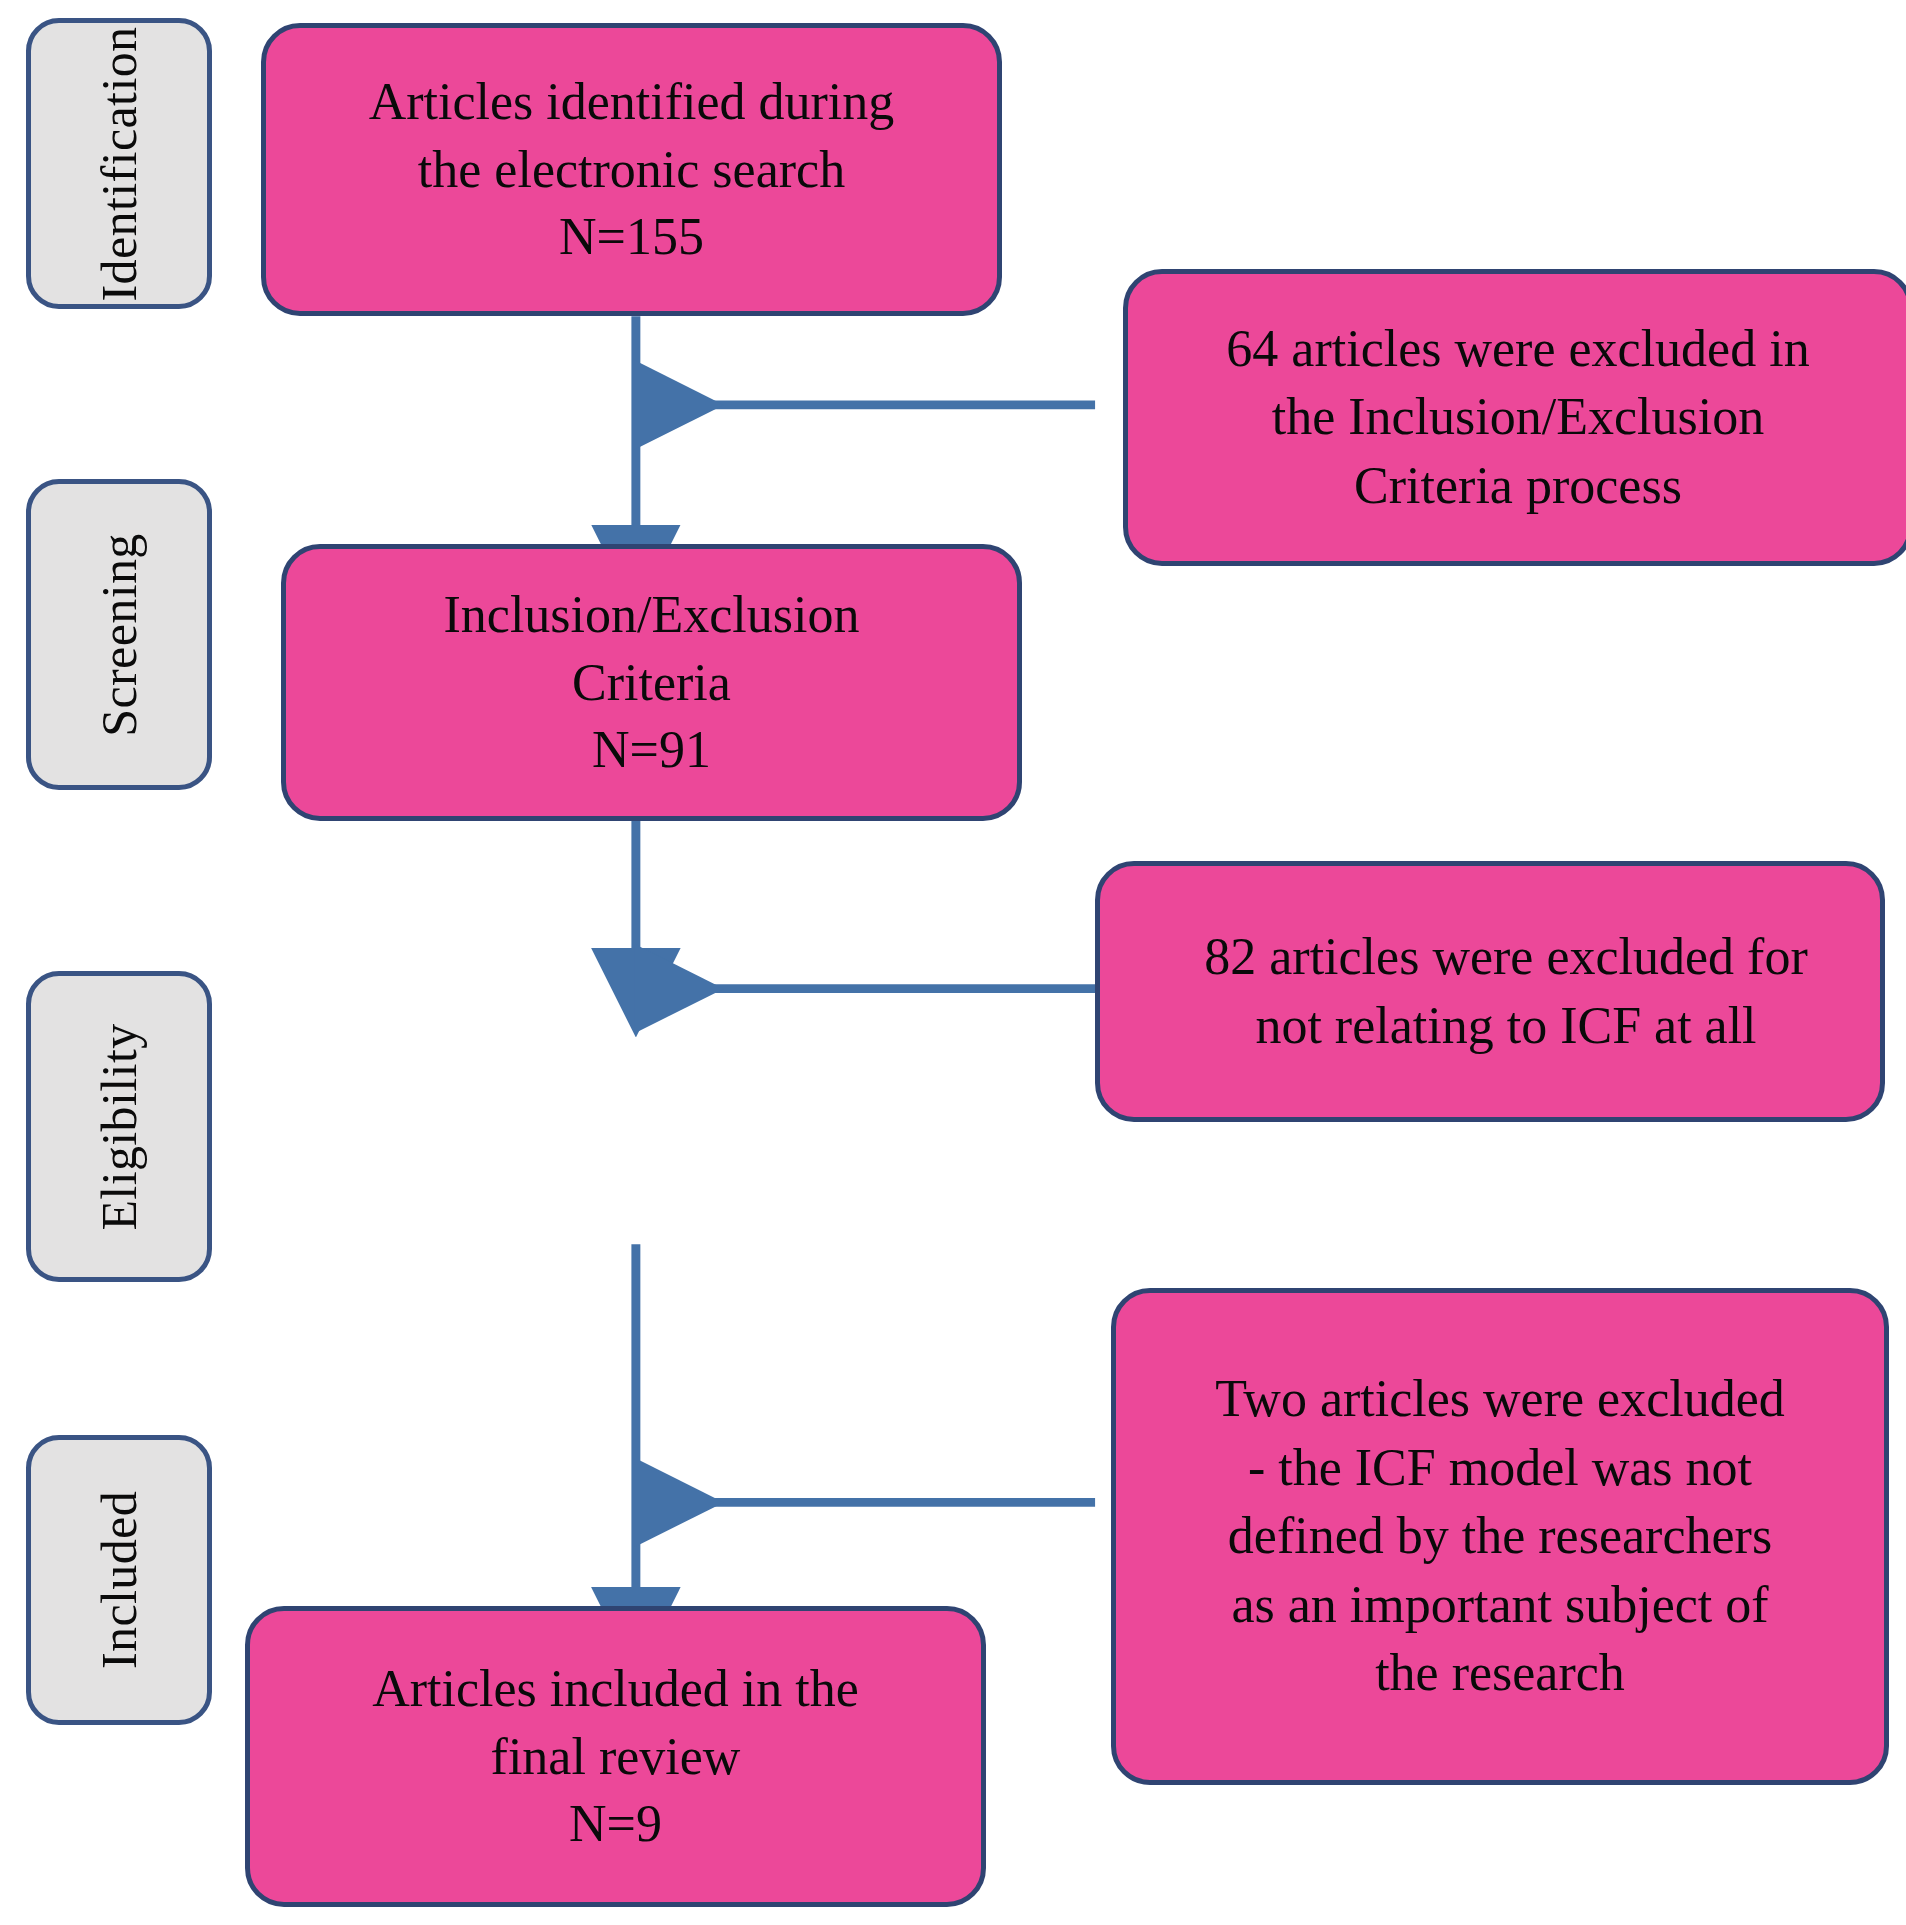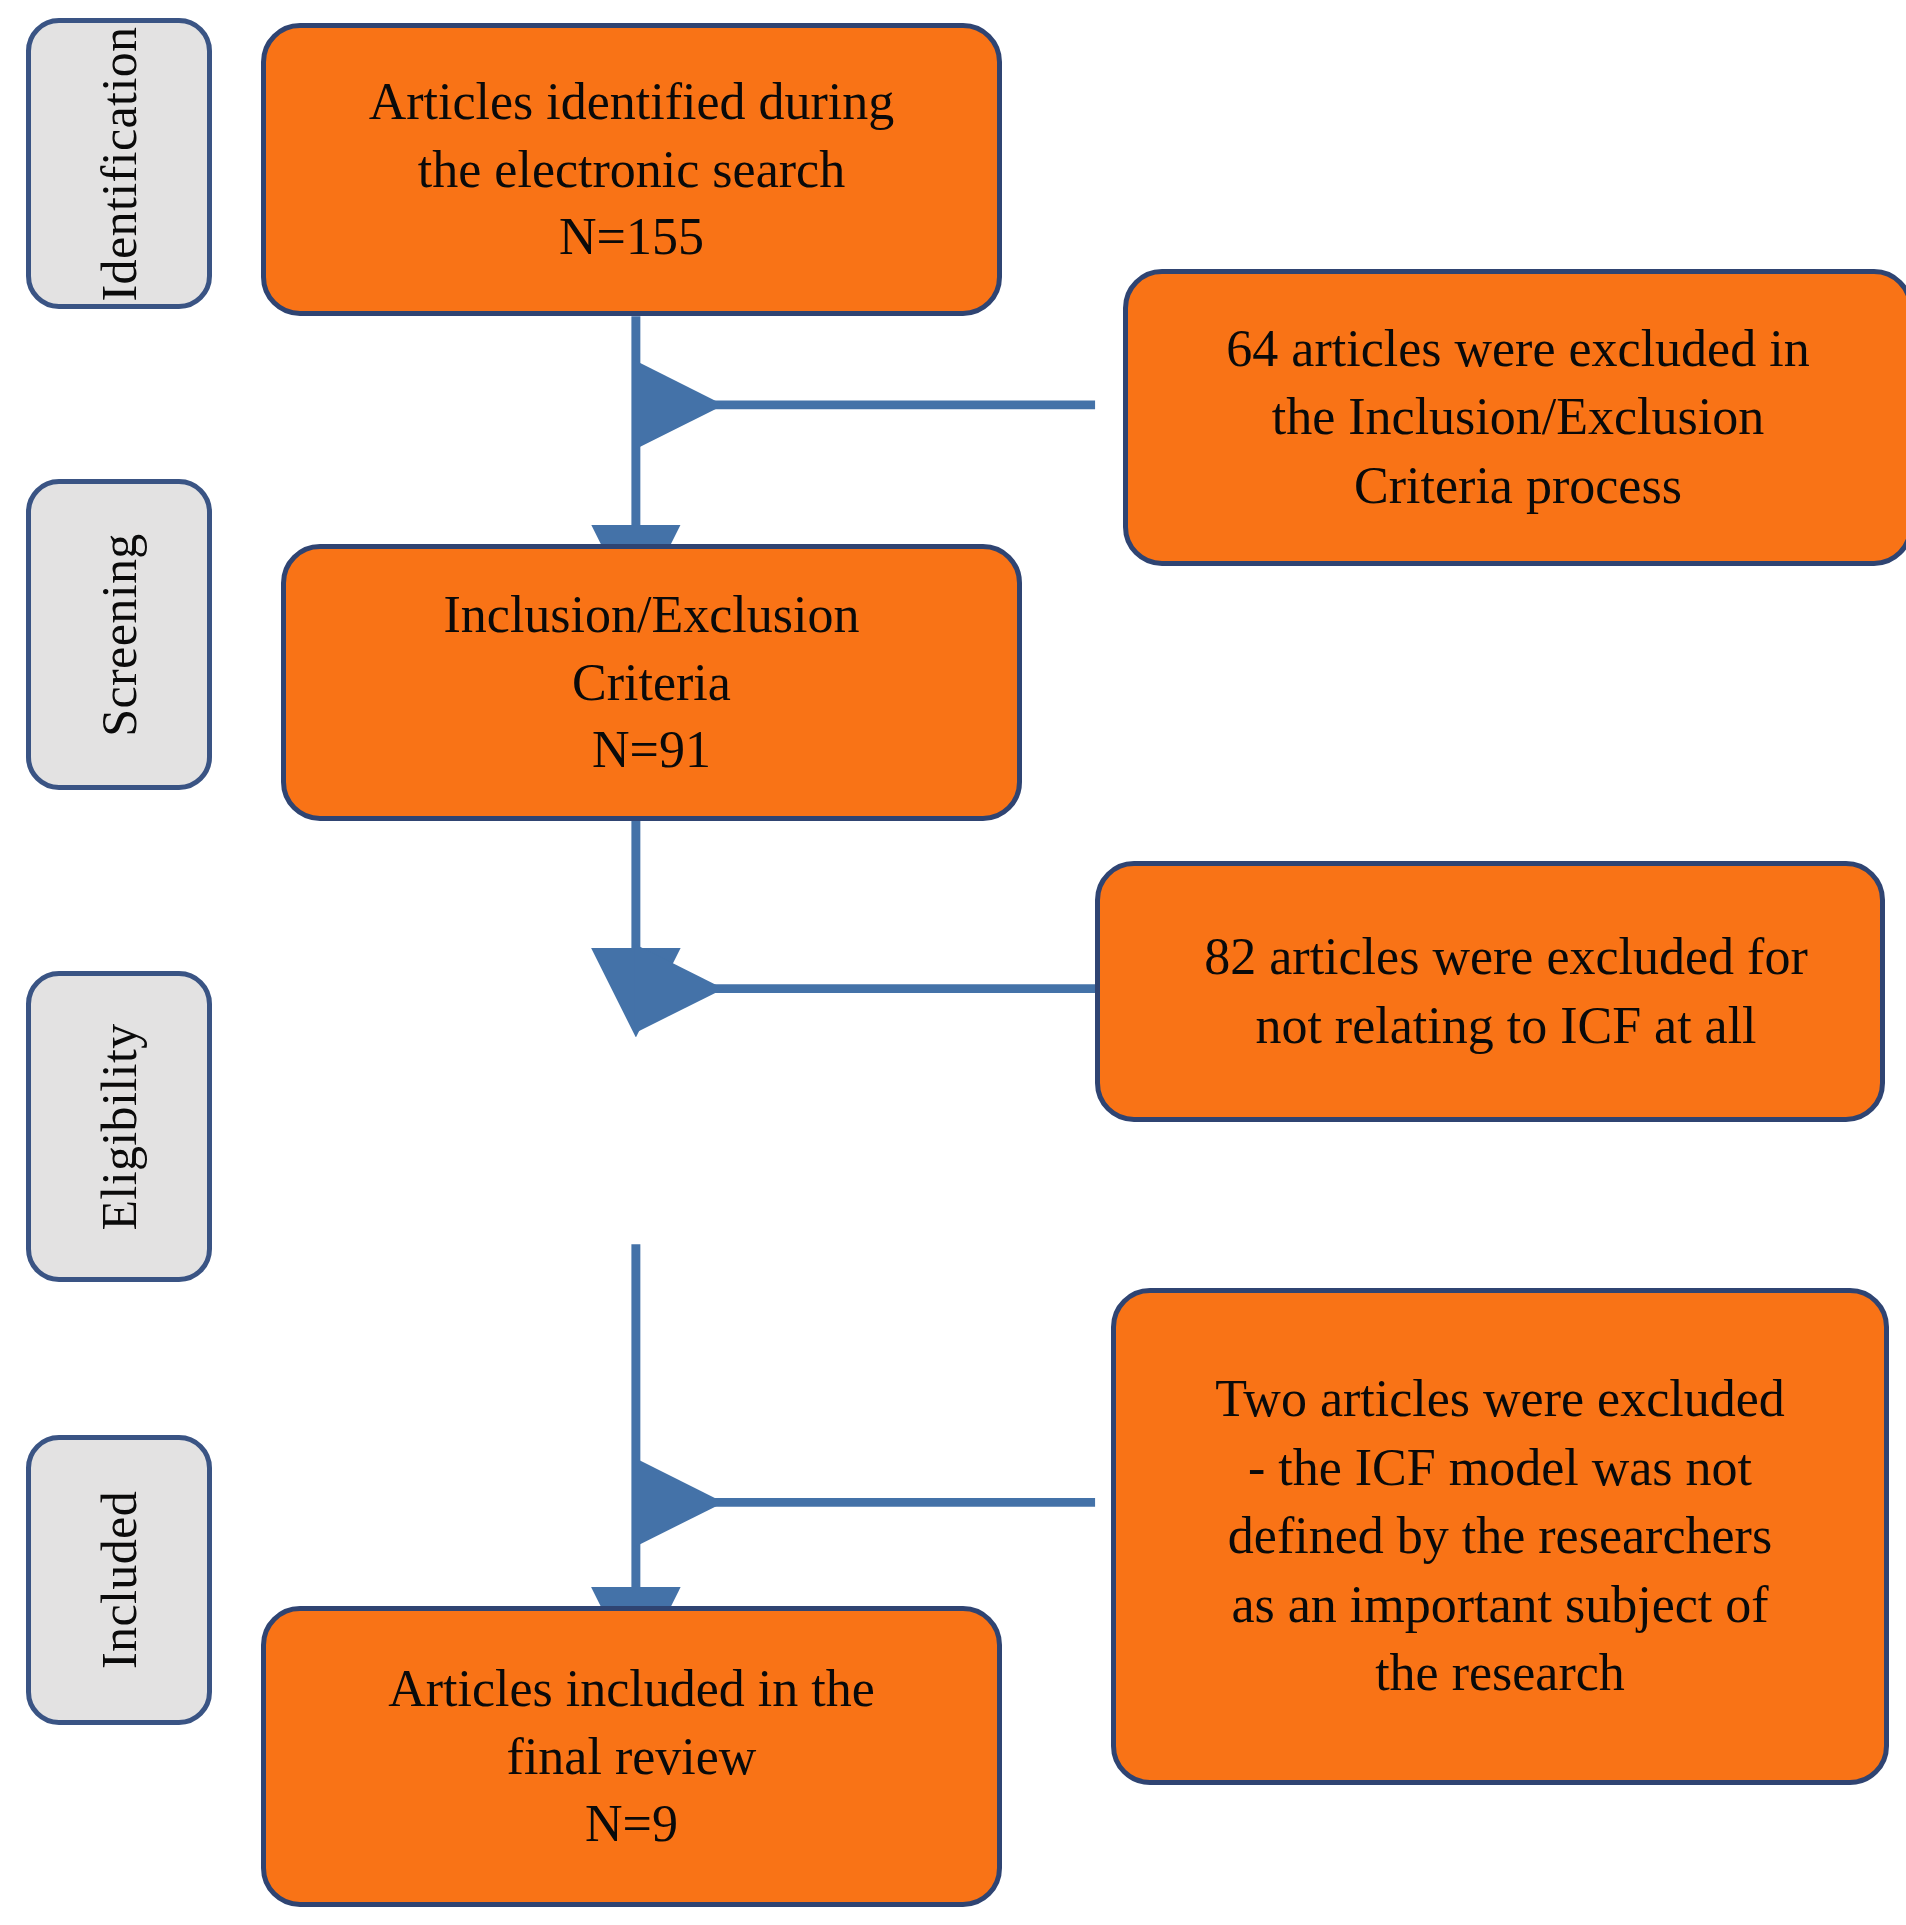--- a/index.html
+++ b/index.html
@@ -18,21 +18,21 @@
     transform:rotate(-90deg);
     white-space:nowrap;
     font-size:50px;
     color:#0b0b0b;
     font-family:"Liberation Serif",serif;
     letter-spacing:0.4px;
   }
 
   .flowbox{
     position:absolute;
-    background:#f97316;
+    background:#ec4899;
     border:5.7px solid #2F4472;
     border-radius:39px;
     box-sizing:border-box;
     display:flex;align-items:center;justify-content:center;
   }
   .flowbox .btext{
     text-align:center;
     font-size:52px;
     line-height:1.30;
     color:#0a0a0a;
@@ -90,21 +90,21 @@
 N=155</div>
   </div>
 
   <div class="flowbox" style="left:261px;top:544px;width:741px;height:277px;margin-left:20px;">
     <div class="btext">Inclusion/Exclusion
 Criteria
 N=91</div>
   </div>
 
 
-  <div class="flowbox" style="left:261px;top:1606px;width:741px;height:301px;justify-content:center;">
+  <div class="flowbox" style="left:245px;top:1606px;width:741px;height:301px;justify-content:center;">
     <div class="btext">Articles included in the
 final review
 N=9</div>
   </div>
 
   <div class="flowbox right" style="left:1123px;top:269px;width:790px;height:297px;">
     <div class="btext">64 articles were excluded in
 the Inclusion/Exclusion
 Criteria process</div>
   </div>

